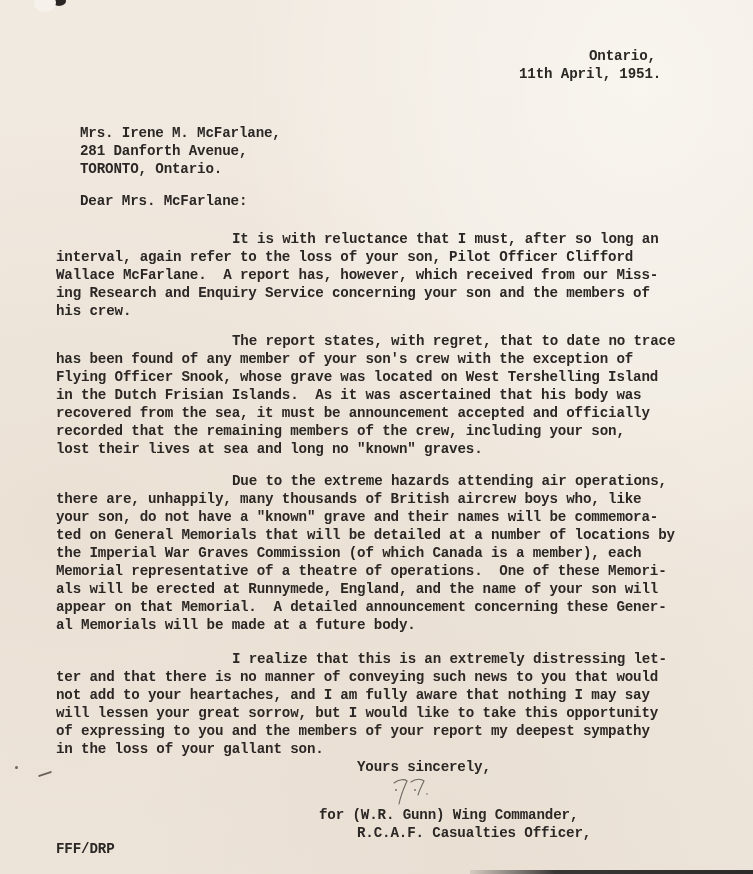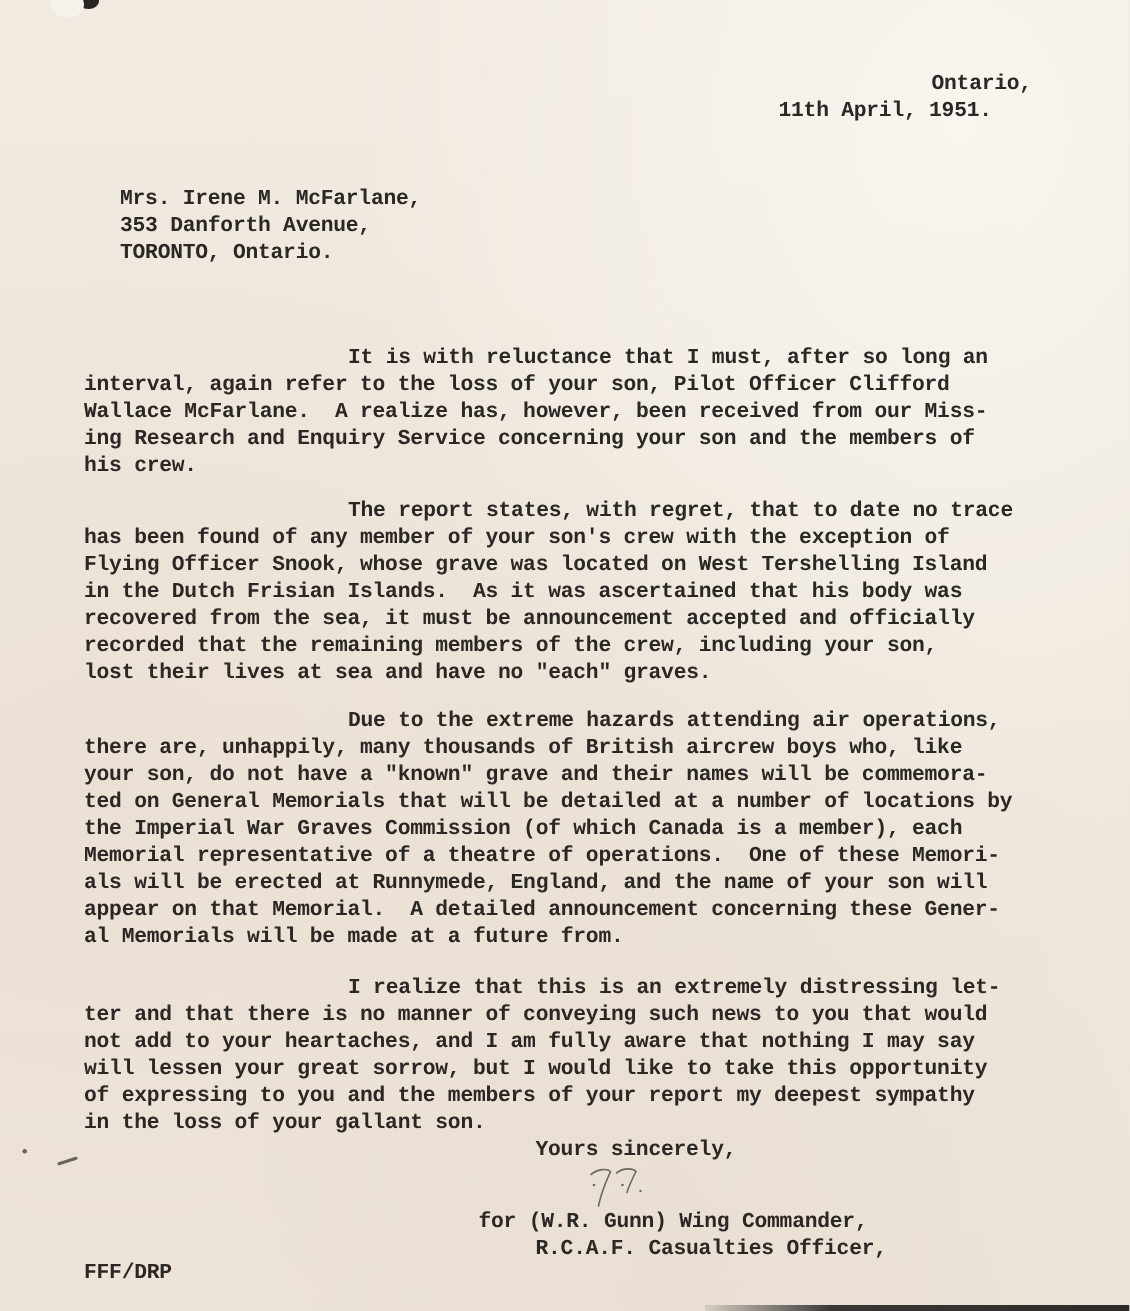--- a/index.html
+++ b/index.html
@@ -63,21 +63,21 @@
       width: 3px;
       height: 3px;
       background: #6b625c;
       border-radius: 50%;
     }
     .line {
       position: absolute;
       white-space: pre;
       line-height: 18px;
     }
-    .dateline { left: 589px; top: 47px; margin-left: 32px; }
+    .dateline { left: 589px; top: 47px; }
     .dateline2 { left: 519px; top: 65px; }
     .addr { left: 56px; margin-left: 24px; }
     .para-line { left: 56px; }
     .indent { left: 232px; }
     .sig-block { left: 357px; }
     .sig-for { left: 319px; }
     .handwriting {
       position: absolute;
       left: 391px;
       top: 776px;
@@ -94,52 +94,53 @@
 
 <div class="page">
   <div class="corner-spot"></div>
   <div class="stray-dot"></div>
   <div class="stray-mark"></div>
 
   <div class="line dateline">Ontario,</div>
   <div class="line dateline2">11th April, 1951.</div>
 
   <div class="line addr" style="top:124px">Mrs. Irene M. McFarlane,</div>
-  <div class="line addr" style="top:142px">353 Danforth Avenue,</div>
+  <div class="line addr" style="top:142px">281 Danforth Avenue,</div>
   <div class="line addr" style="top:160px">TORONTO, Ontario.</div>
 
+  <div class="line addr" style="top:192px">Dear Mrs. McFarlane:</div>
 
   <div>
     <div class="line indent" style="top:230px">It is with reluctance that I must, after so long an</div>
     <div class="line para-line" style="top:248px">interval, again refer to the loss of your son, Pilot Officer Clifford</div>
-    <div class="line para-line" style="top:266px">Wallace McFarlane.  A realize has, however, been received from our Miss-</div>
+    <div class="line para-line" style="top:266px">Wallace McFarlane.  A report has, however, which received from our Miss-</div>
     <div class="line para-line" style="top:284px">ing Research and Enquiry Service concerning your son and the members of</div>
     <div class="line para-line" style="top:302px">his crew.</div>
   </div>
 
   <div>
     <div class="line indent" style="top:332px">The report states, with regret, that to date no trace</div>
     <div class="line para-line" style="top:350px">has been found of any member of your son's crew with the exception of</div>
     <div class="line para-line" style="top:368px">Flying Officer Snook, whose grave was located on West Tershelling Island</div>
     <div class="line para-line" style="top:386px">in the Dutch Frisian Islands.  As it was ascertained that his body was</div>
     <div class="line para-line" style="top:404px">recovered from the sea, it must be announcement accepted and officially</div>
     <div class="line para-line" style="top:422px">recorded that the remaining members of the crew, including your son,</div>
-    <div class="line para-line" style="top:440px">lost their lives at sea and have no "each" graves.</div>
+    <div class="line para-line" style="top:440px">lost their lives at sea and long no "known" graves.</div>
   </div>
 
   <div>
     <div class="line indent" style="top:472px">Due to the extreme hazards attending air operations,</div>
     <div class="line para-line" style="top:490px">there are, unhappily, many thousands of British aircrew boys who, like</div>
     <div class="line para-line" style="top:508px">your son, do not have a "known" grave and their names will be commemora-</div>
     <div class="line para-line" style="top:526px">ted on General Memorials that will be detailed at a number of locations by</div>
     <div class="line para-line" style="top:544px">the Imperial War Graves Commission (of which Canada is a member), each</div>
     <div class="line para-line" style="top:562px">Memorial representative of a theatre of operations.  One of these Memori-</div>
     <div class="line para-line" style="top:580px">als will be erected at Runnymede, England, and the name of your son will</div>
     <div class="line para-line" style="top:598px">appear on that Memorial.  A detailed announcement concerning these Gener-</div>
-    <div class="line para-line" style="top:616px">al Memorials will be made at a future from.</div>
+    <div class="line para-line" style="top:616px">al Memorials will be made at a future body.</div>
   </div>
 
   <div>
     <div class="line indent" style="top:650px">I realize that this is an extremely distressing let-</div>
     <div class="line para-line" style="top:668px">ter and that there is no manner of conveying such news to you that would</div>
     <div class="line para-line" style="top:686px">not add to your heartaches, and I am fully aware that nothing I may say</div>
     <div class="line para-line" style="top:704px">will lessen your great sorrow, but I would like to take this opportunity</div>
     <div class="line para-line" style="top:722px">of expressing to you and the members of your report my deepest sympathy</div>
     <div class="line para-line" style="top:740px">in the loss of your gallant son.</div>
   </div>

